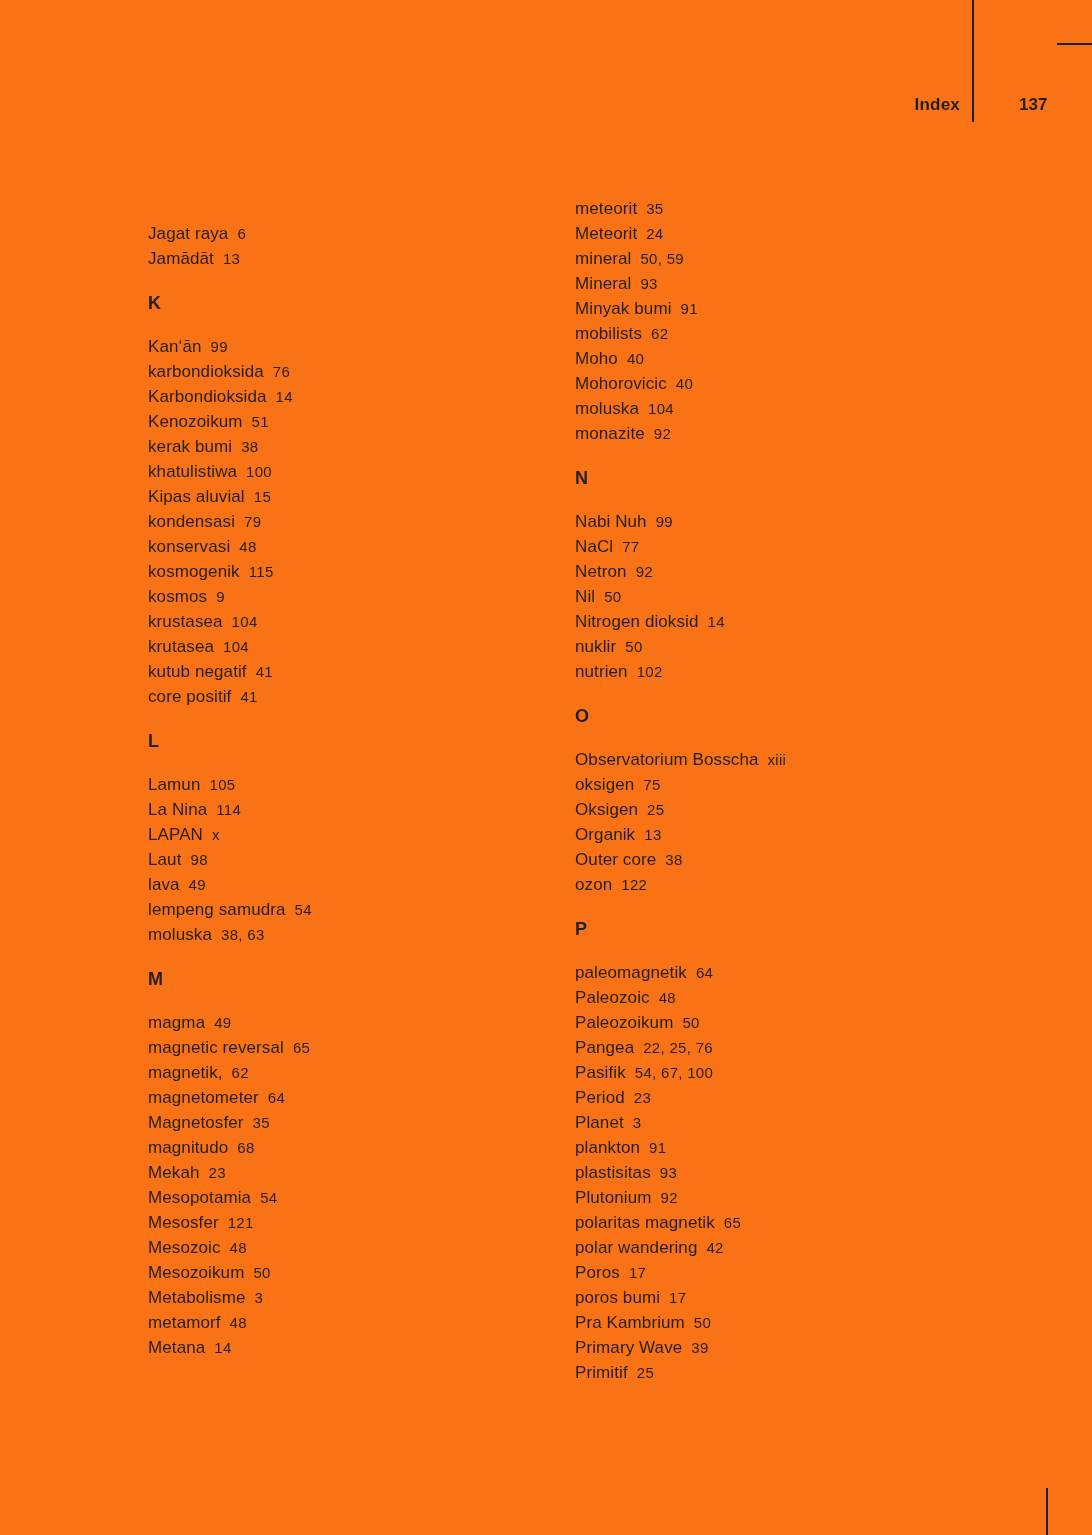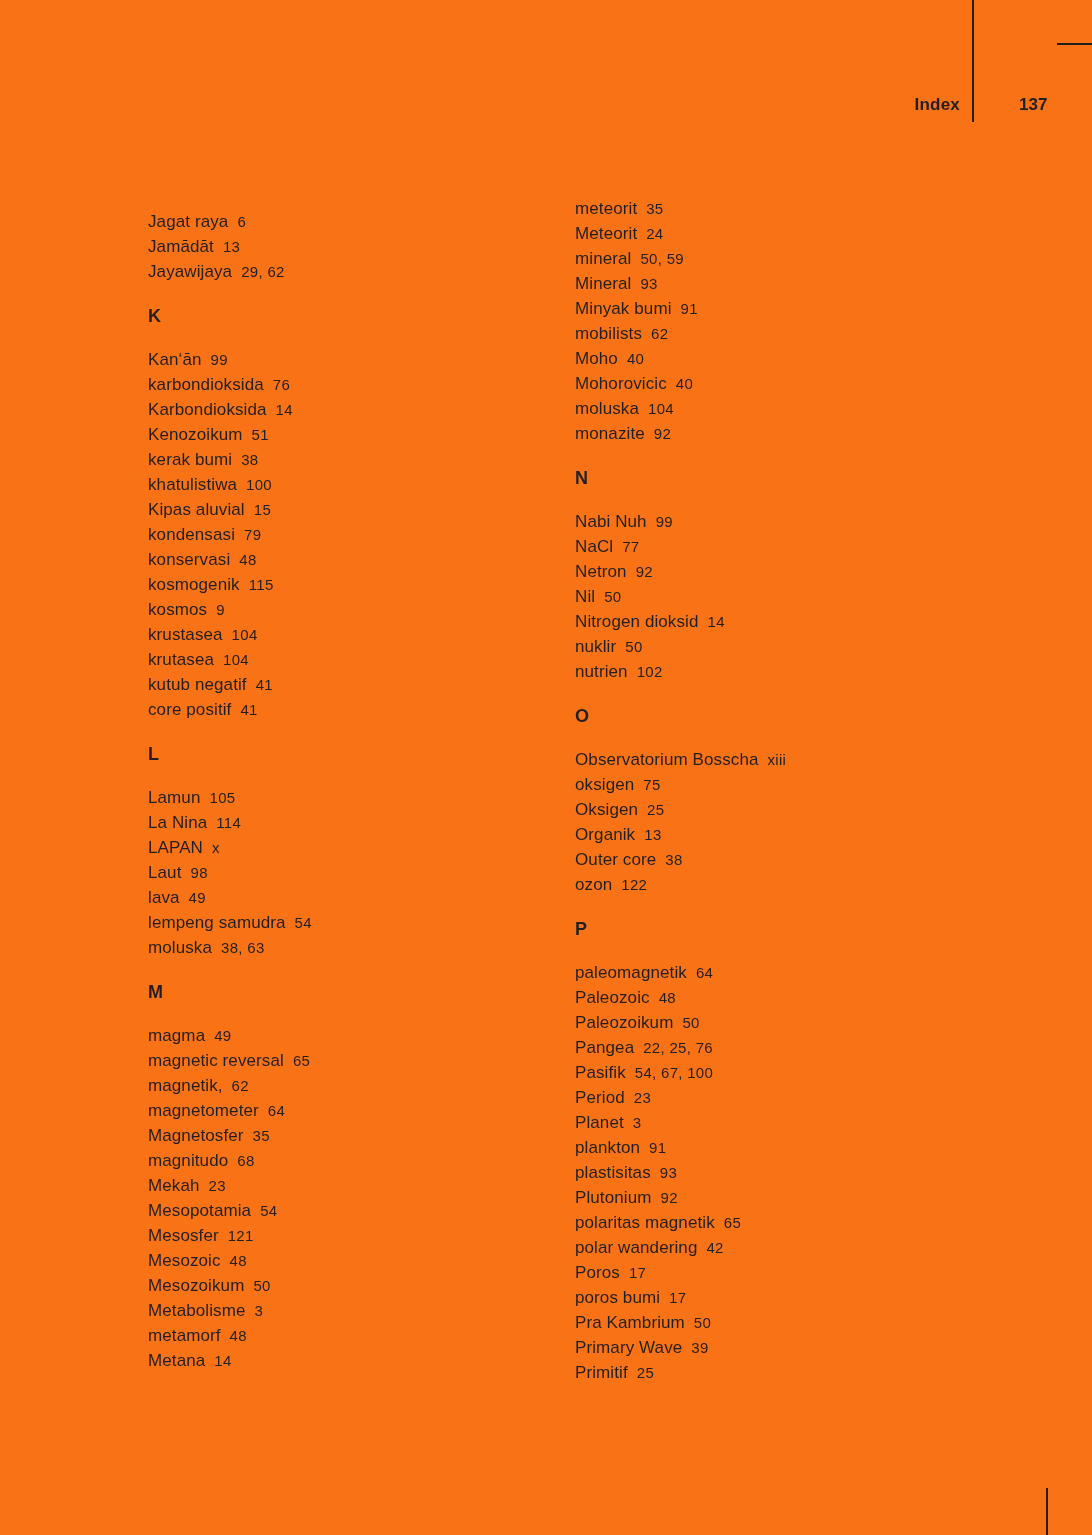--- a/index.html
+++ b/index.html
@@ -114,21 +114,20 @@
   <div class="running-head-page">137</div>
 
   <div class="mark-top-right"></div>
 
   <div class="mark-bottom-right"></div>
 
   <div class="index-columns">
       <div class="col col-0">
         <div class="entry"><span class="term">Jagat raya</span><span class="pages">6</span></div>
         <div class="entry"><span class="term">Jamādāt</span><span class="pages">13</span></div>
-        <div class="entry"><span class="term">Jayawijaya</span><span class="pages">29, 62</span></div>
         <div class="letter">K</div>
         <div class="entry"><span class="term">Kan‘ān</span><span class="pages">99</span></div>
         <div class="entry"><span class="term">karbondioksida</span><span class="pages">76</span></div>
         <div class="entry"><span class="term">Karbondioksida</span><span class="pages">14</span></div>
         <div class="entry"><span class="term">Kenozoikum</span><span class="pages">51</span></div>
         <div class="entry"><span class="term">kerak bumi</span><span class="pages">38</span></div>
         <div class="entry"><span class="term">khatulistiwa</span><span class="pages">100</span></div>
         <div class="entry"><span class="term">Kipas aluvial</span><span class="pages">15</span></div>
         <div class="entry"><span class="term">kondensasi</span><span class="pages">79</span></div>
         <div class="entry"><span class="term">konservasi</span><span class="pages">48</span></div>

